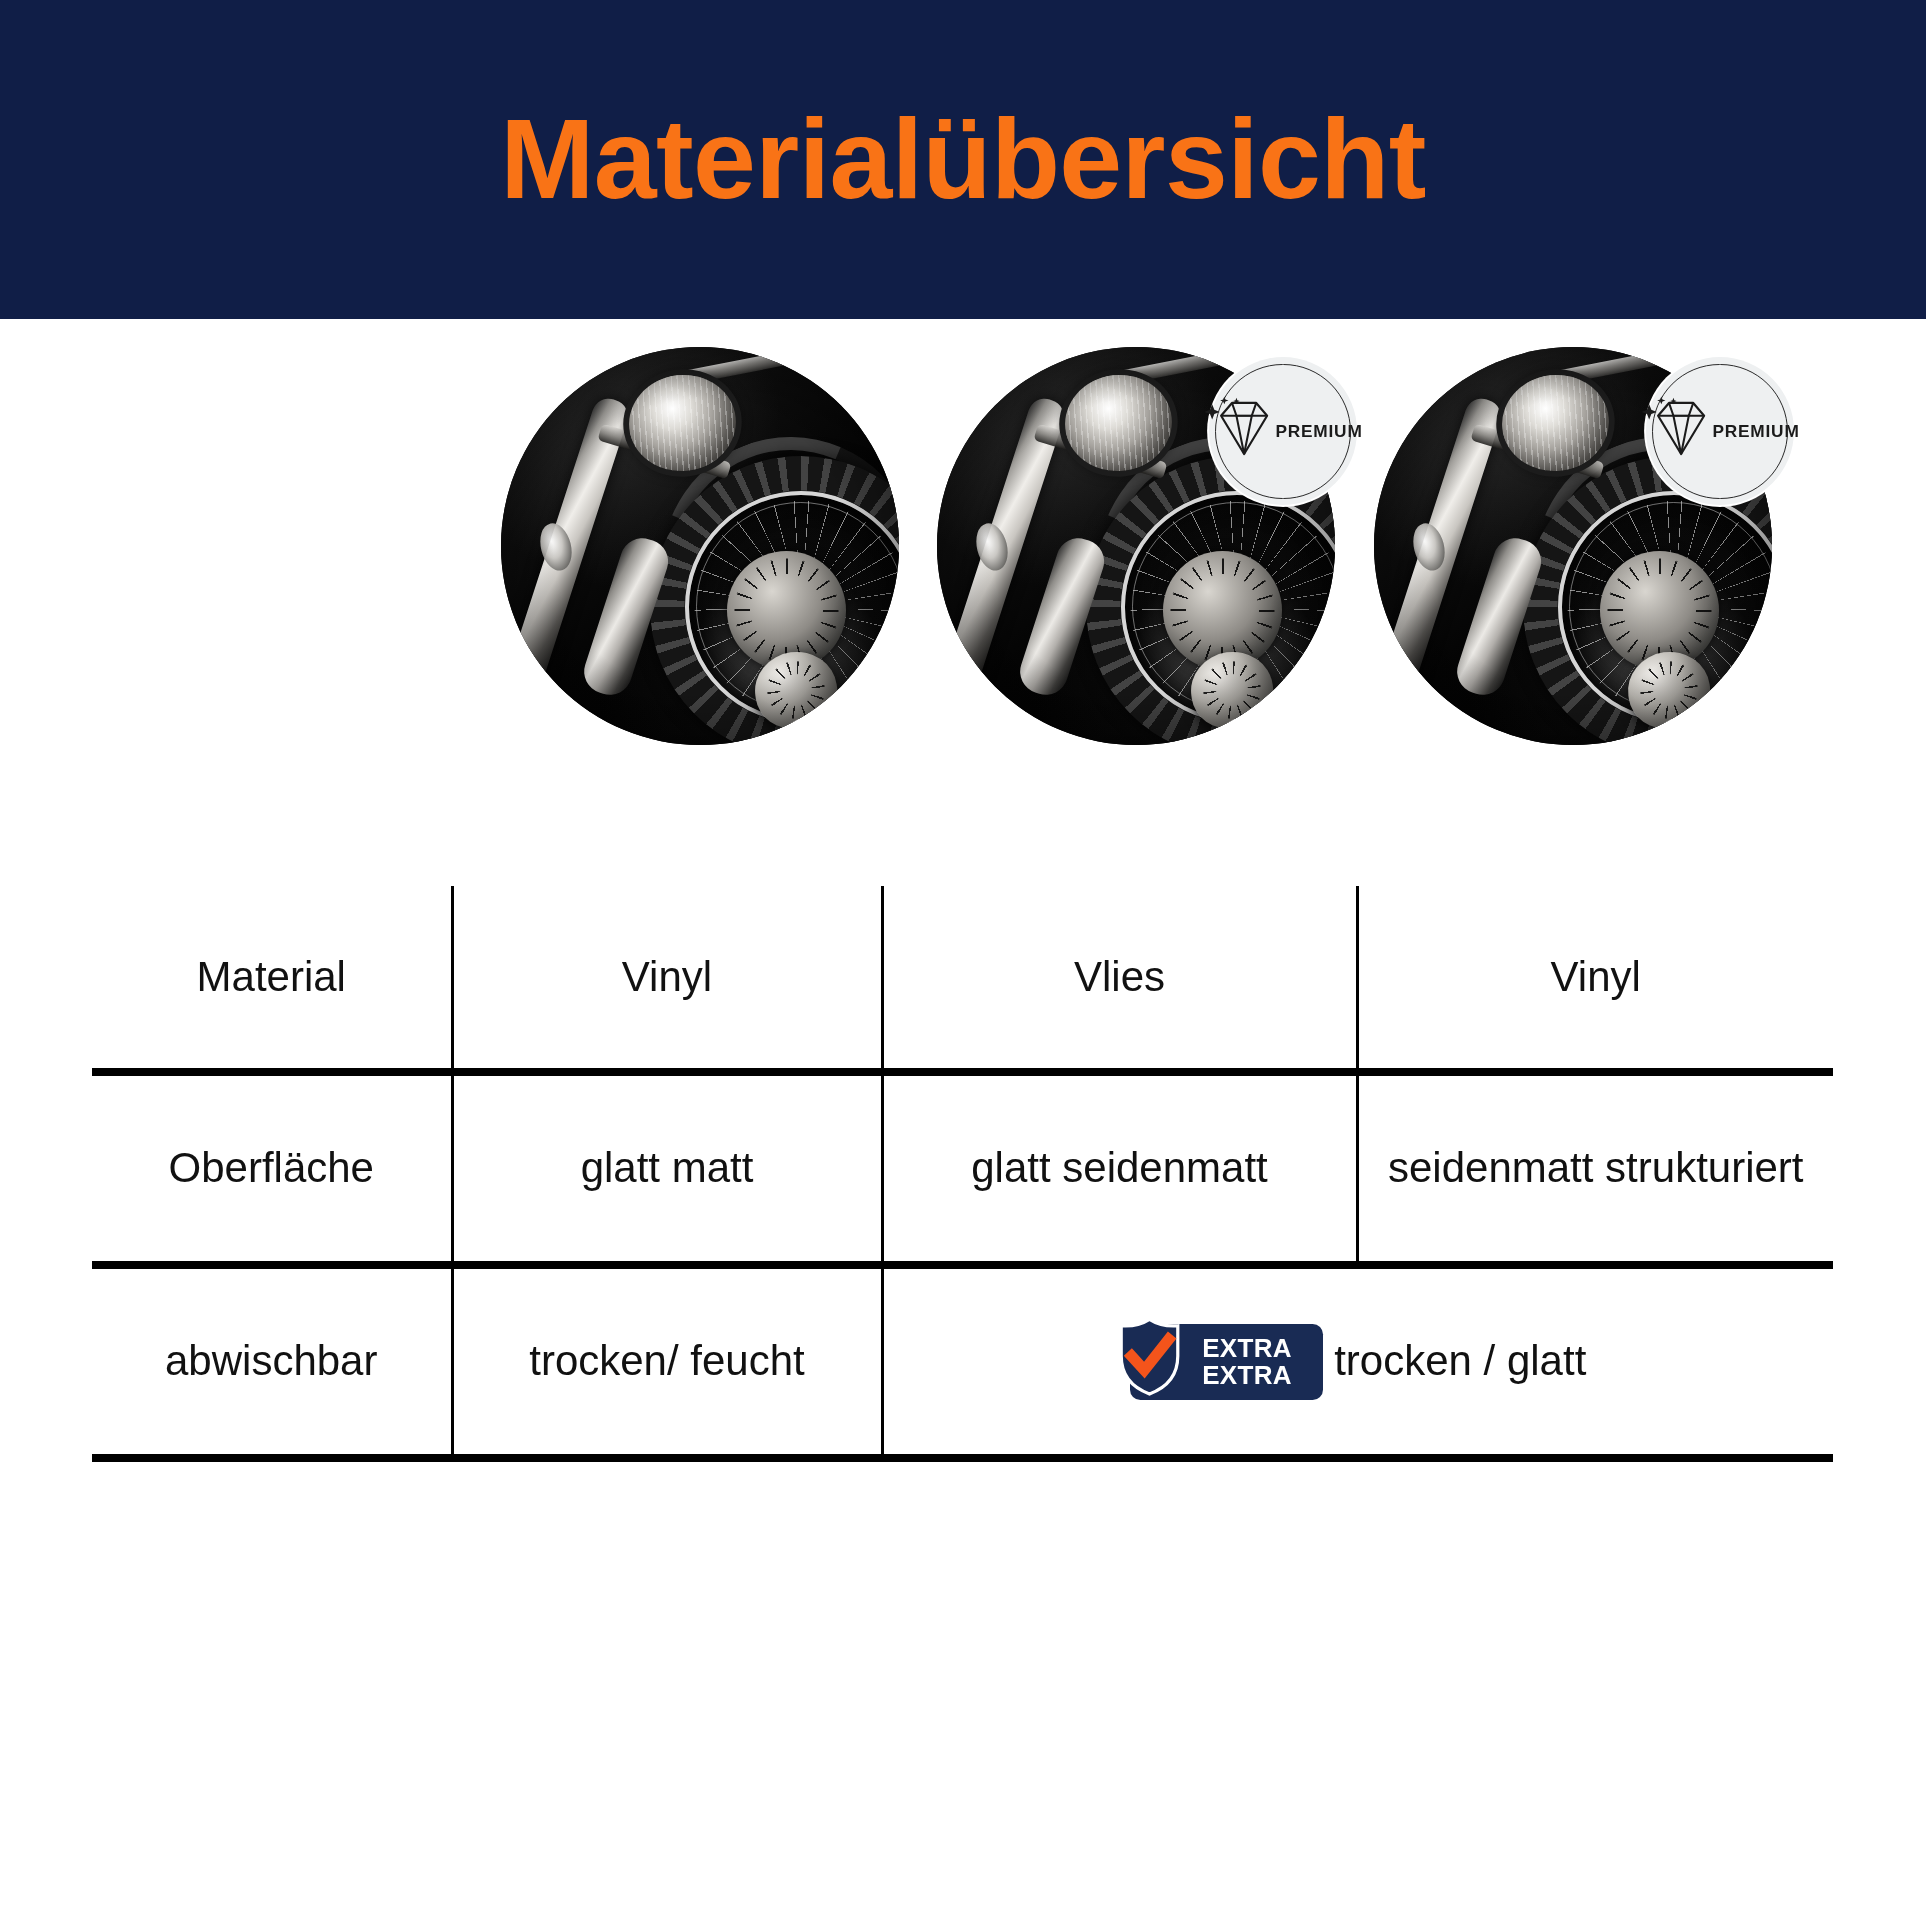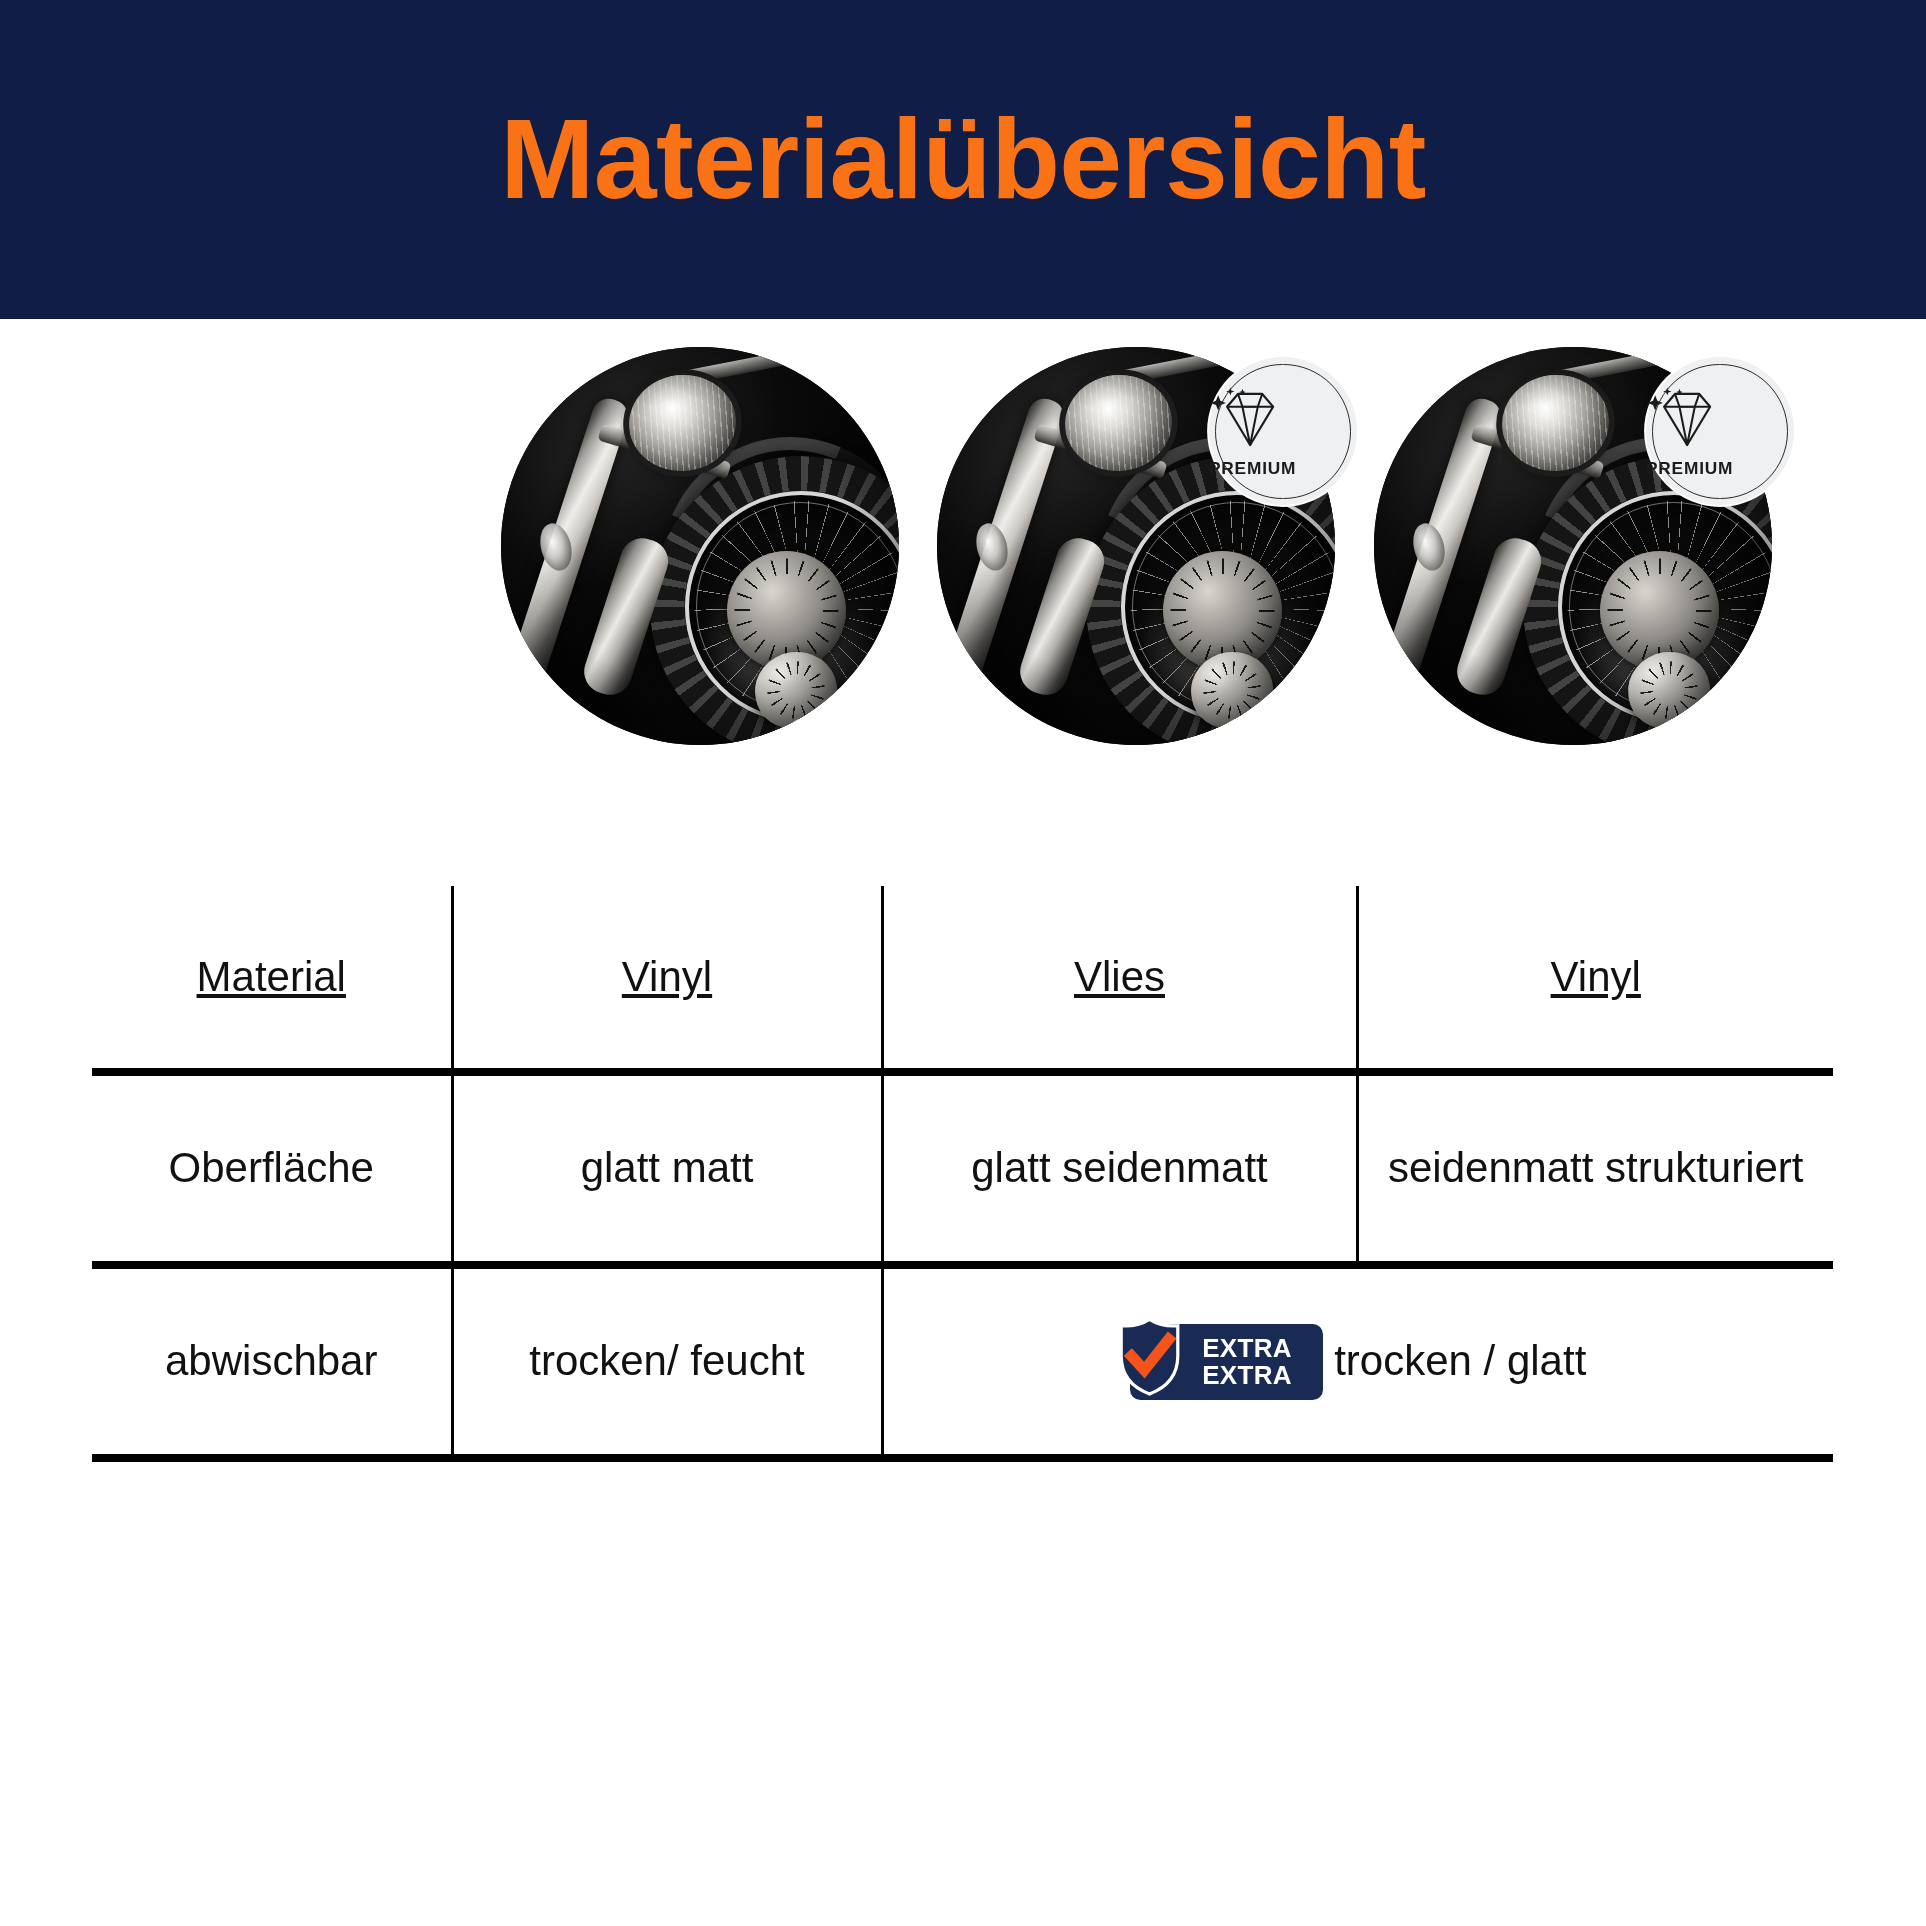--- a/index.html
+++ b/index.html
@@ -243,22 +243,22 @@
     background: radial-gradient(circle at 50% 50%, rgba(0,0,0,0) 52%, rgba(0,0,0,0.55) 86%, rgba(0,0,0,0.8) 100%);
   }
 
   
   .premium-badge {
     position: absolute;
     right: -22px; top: 10.3px;
     width: 148px; height: 148px;
     border-radius: 50%;
     background: #eef0f1;
-    display: flex; flex-direction: column;
-    justify-content: center;
+    display: flex; 
+    align-items: center; justify-content: center;
     box-shadow: 0 0 0 1.9px #ffffff;
   }
   .premium-badge::after {
     content: "";
     position: absolute;
     left: 6.4px; top: 6.4px; right: 6.4px; bottom: 6.4px;
     border-radius: 50%;
     border: 1.9px solid #2a2a2a;
   }
   .premium-badge .diamond-icon { margin-bottom: 3.9px; }
@@ -287,21 +287,21 @@
   
   #spec-table col.c0 { width: 360px; }
   #spec-table col.c1 { width: 430px; }
   #spec-table col.c2 { width: 475px; }
   #spec-table col.c3 { width: 476px; }
 
   .vl { border-left: 3.9px solid #000; }
   .hr-row > td { border-bottom: 8.3px solid #000; }
 
   tr.head-row td { height: 161px; vertical-align: middle; }
-  tr.r1 td, tr.r2 td { height: 186px; text-decoration: underline; }
+  tr.r1 td, tr.r2 td { height: 186px; }
   tr.r3 td { height: 193px; }
   tr.r4 td { height: 193px; }
 
   .no-left { border-left: none !important; }
 
   .cell-last-merged {
     display: flex; align-items: center; justify-content: center;
     gap: 11px;
   }
 

